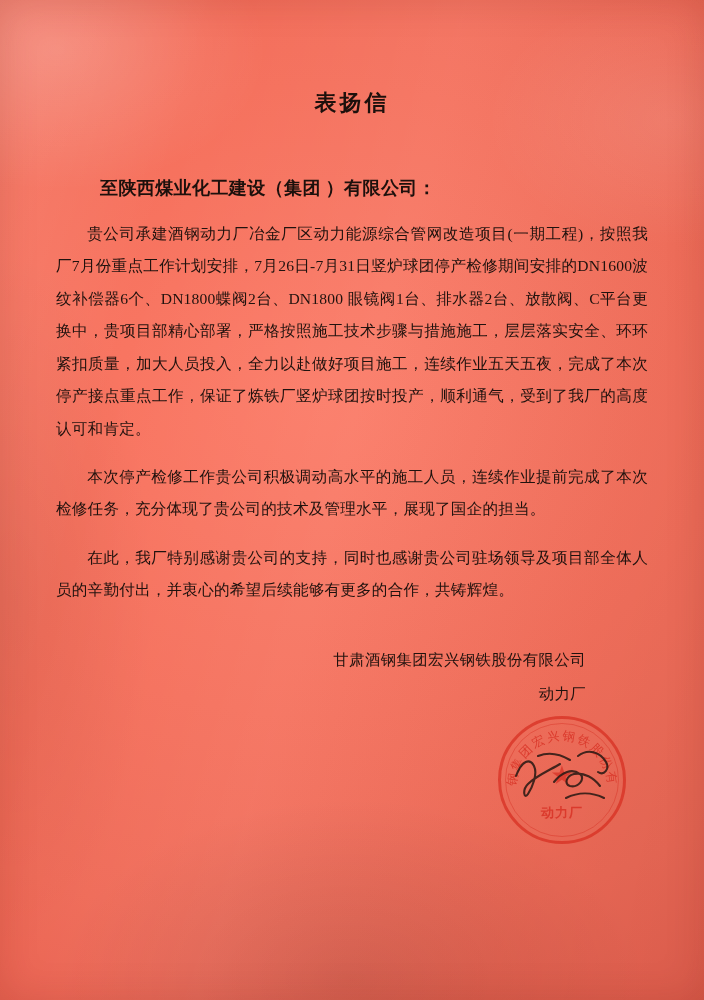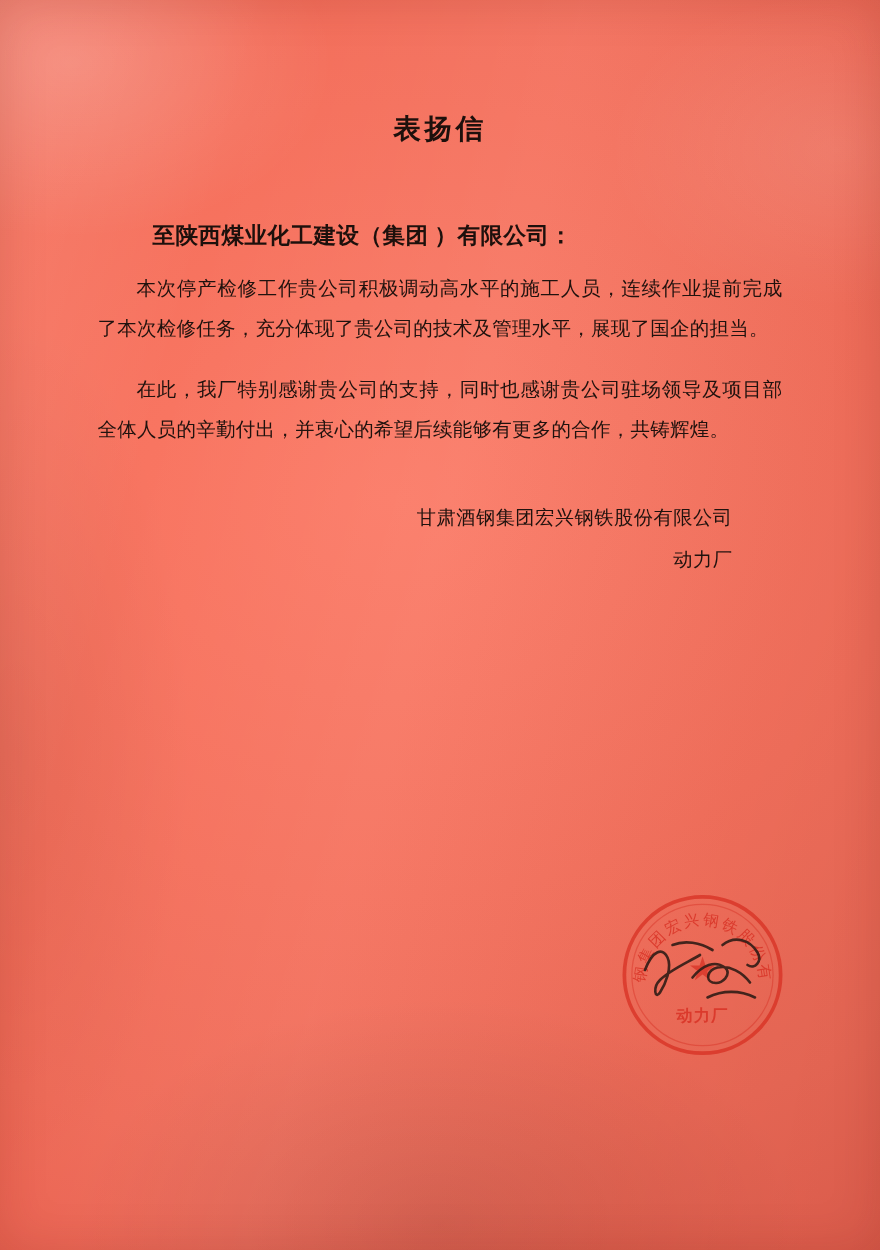--- a/index.html
+++ b/index.html
@@ -42,21 +42,21 @@
   .edge {
     position: absolute;
     inset: 0;
     box-shadow: inset 0 0 38px rgba(120, 25, 15, 0.18);
     pointer-events: none;
   }
 
   .content {
     position: relative;
     z-index: 3;
-    padding: 0 78px;
+    padding: 0 56px;
     color: #231410;
   }
 
   .title {
     text-align: center;
     font-size: 22px;
     font-weight: bold;
     letter-spacing: 3px;
     margin-top: 88px;
     color: #1d100c;
@@ -178,20 +178,21 @@
 <div class="page">
   <div class="tex1"></div>
   <div class="tex2"></div>
   <div class="edge"></div>
 
   <div class="content">
     <div class="title">表扬信</div>
 
     <div class="salutation">至陕西煤业化工建设（集团 ）有限公司：</div>
 
+    <div class="para p1">贵公司承建酒钢动力厂冶金厂区动力能源综合管网改造项目(一期工程)，按照我厂7月份重点工作计划安排，7月26日-7月31日竖炉球团停产检修期间安排的DN1600波纹补偿器6个、DN1800蝶阀2台、DN1800 眼镜阀1台、排水器2台、放散阀、C平台更换中，贵项目部精心部署，严格按照施工技术步骤与措施施工，层层落实安全、环环紧扣质量，加大人员投入，全力以赴做好项目施工，连续作业五天五夜，完成了本次停产接点重点工作，保证了炼铁厂竖炉球团按时投产，顺利通气，受到了我厂的高度认可和肯定。</div>
     <div class="para">本次停产检修工作贵公司积极调动高水平的施工人员，连续作业提前完成了本次检修任务，充分体现了贵公司的技术及管理水平，展现了国企的担当。</div>
     <div class="para">在此，我厂特别感谢贵公司的支持，同时也感谢贵公司驻场领导及项目部全体人员的辛勤付出，并衷心的希望后续能够有更多的合作，共铸辉煌。</div>
   </div>
 
   <div class="signature">
     <div class="sig-line">甘肃酒钢集团宏兴钢铁股份有限公司</div>
     <div class="sig-line">动力厂</div>
   </div>
 
   <div class="stamp">

